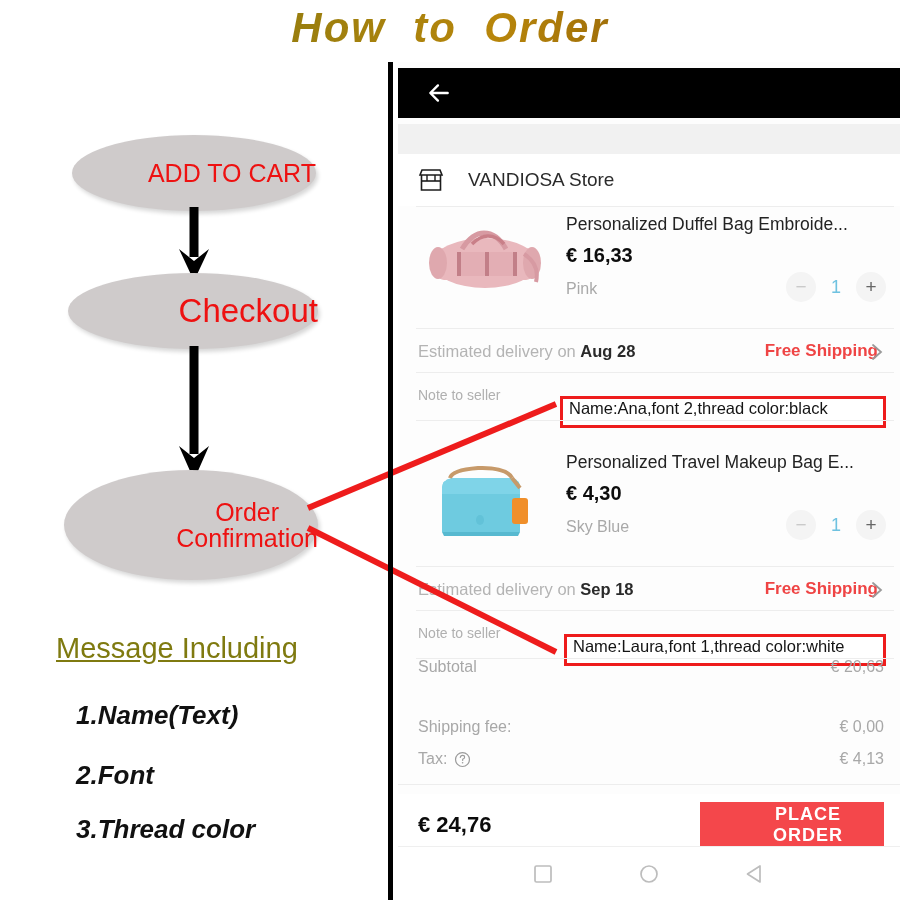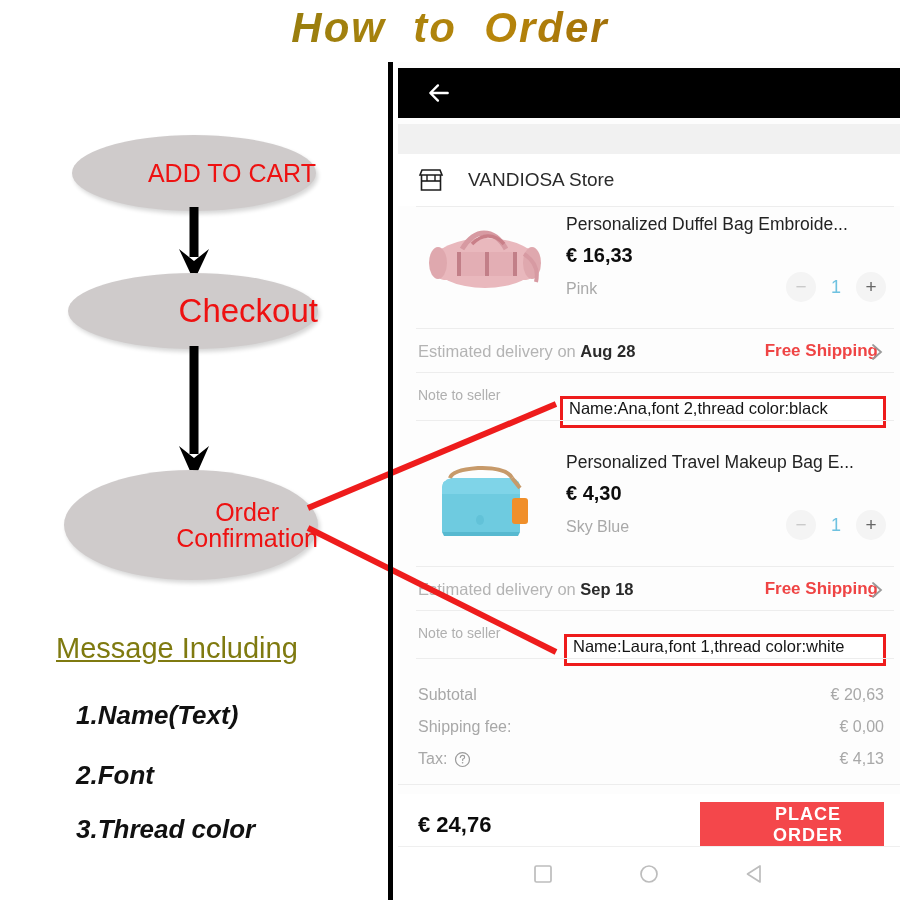--- a/index.html
+++ b/index.html
@@ -392,21 +392,21 @@
     <div class="hr" style="top:548px;"></div>
 
     <div class="note-row" style="top:554px;">
       <div class="note-label">Note to seller</div>
       <div class="note-box" style="left:166px; width:322px;">
         <span class="note-text">Name:Laura,font 1,thread color:white</span>
       </div>
     </div>
     <div class="hr" style="top:596px;"></div>
 
-    <div class="total-row" style="top:620px;">
+    <div class="total-row" style="top:592px;">
       <div class="total-label">Subtotal</div>
       <div class="total-value">€ 20,63</div>
     </div>
     <div class="total-row" style="top:652px;">
       <div class="total-label">Shipping fee:</div>
       <div class="total-value">€ 0,00</div>
     </div>
     <div class="total-row" style="top:684px;">
       <div class="total-label">
         <span>Tax:</span>

